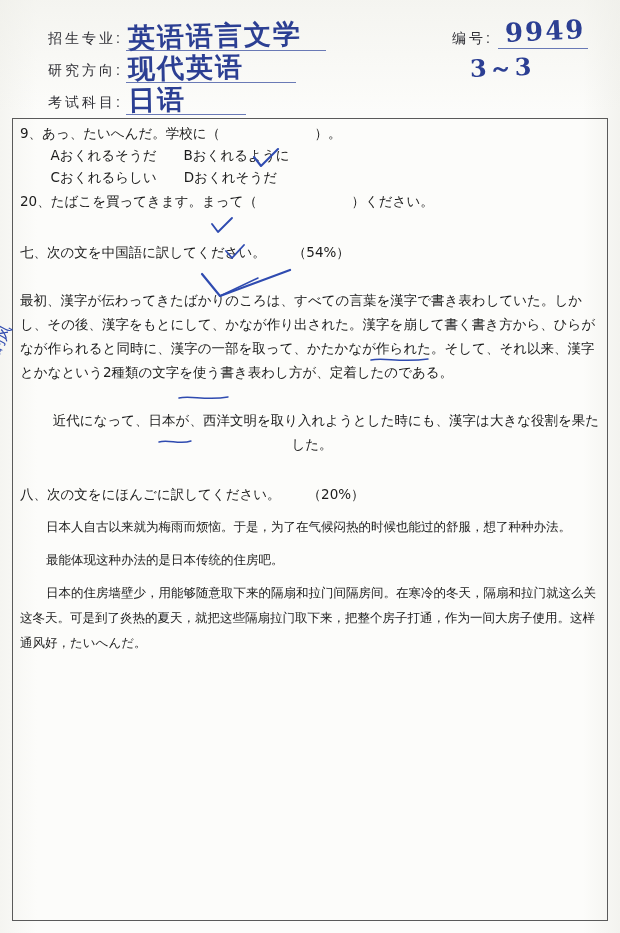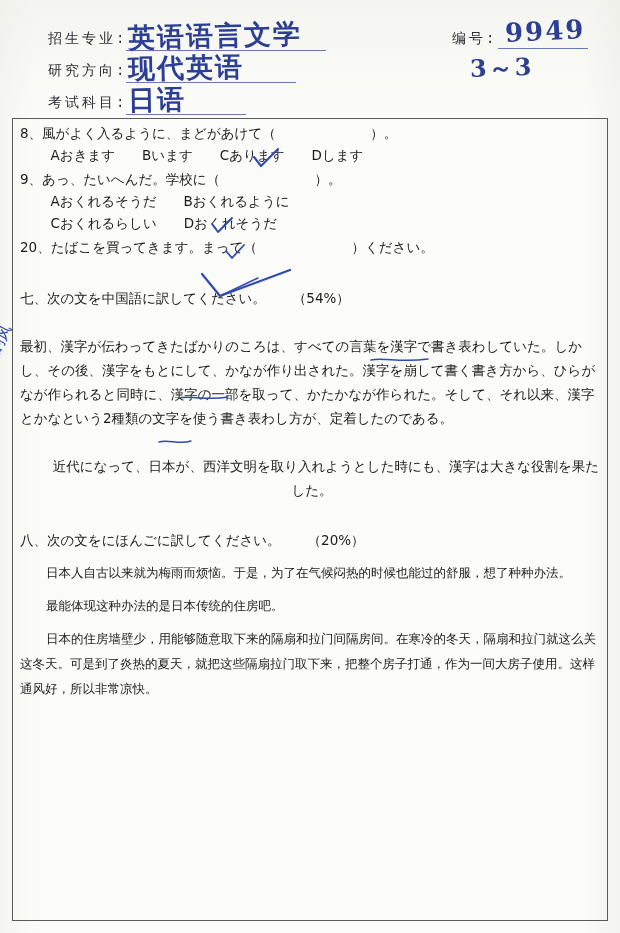--- a/index.html
+++ b/index.html
@@ -37,21 +37,21 @@
     left: 0; top: 0;
     width: 620px;
     height: 118px;
   }
   .hw {
     font-family: "DejaVu Serif", "Liberation Serif", serif;
     color: #2b3d8f;
   }
   .hlabel {
     position: absolute;
-    font-family: Liberation Mono, monospace;
+    font-family: Liberation Sans, sans-serif;
     font-size: 14px;
     color: #2f2f35;
     letter-spacing: 3px;
     white-space: nowrap;
   }
   .hval {
     position: absolute;
     font-family: "DejaVu Serif", "Liberation Serif", serif;
     color: #2c3f93;
     white-space: nowrap;
@@ -179,24 +179,20 @@
   <div class="hlabel" id="lbl-no">编号:</div>
   <div class="hval hw" id="val-no">9949</div>
   <div class="hline" id="ul-no"></div>
   <div class="hval hw" id="val-page">3～3</div>
 </div>
 
 <div class="frame"></div>
 
 <div class="body">
 
-  <div class="q">
-    <div class="qline">8、風がよく入るように、まどがあけて（　　　　　　　）。</div>
-    <div class="qline indent1">  Aおきます　　Bいます　　Cあります　　Dします</div>
-  </div>
 
   <div class="q">
     <div class="qline">9、あっ、たいへんだ。学校に（　　　　　　　）。</div>
     <div class="qline indent1">  Aおくれるそうだ　　Bおくれるように</div>
     <div class="qline indent1">  Cおくれるらしい　　Dおくれそうだ</div>
   </div>
 
   <div class="q">
     <div class="qline">20、たばこを買ってきます。まって（　　　　　　　）ください。</div>
   </div>
@@ -210,21 +206,21 @@
   <div class="gap-l"></div>
 
   <div class="sec-head">八、次の文をにほんごに訳してください。　　（20%）</div>
 
   <div class="gap-s"></div>
 
   <div class="cn cn-ind">日本人自古以来就为梅雨而烦恼。于是，为了在气候闷热的时候也能过的舒服，想了种种办法。</div>
   <div class="gap-s"></div>
   <div class="cn cn-ind">最能体现这种办法的是日本传统的住房吧。</div>
   <div class="gap-s"></div>
-  <div class="cn cn-ind">日本的住房墙壁少，用能够随意取下来的隔扇和拉门间隔房间。在寒冷的冬天，隔扇和拉门就这么关这冬天。可是到了炎热的夏天，就把这些隔扇拉门取下来，把整个房子打通，作为一间大房子使用。这样通风好，所以非常凉快。</div>
+  <div class="cn cn-ind">日本的住房墙壁少，用能够随意取下来的隔扇和拉门间隔房间。在寒冷的冬天，隔扇和拉门就这么关这冬天。可是到了炎热的夏天，就把这些隔扇拉门取下来，把整个房子打通，作为一间大房子使用。这样通风好，たいへんだ。</div>
 
 </div>
 
 <div class="ink" id="ink-check-8">
   <svg width="40" height="22" viewBox="0 0 40 22">
     <path d="M2 9 L9 18 L26 1" stroke-width="2.1"></path>
   </svg>
 </div>
 
 <div class="ink" id="ink-check-9">

